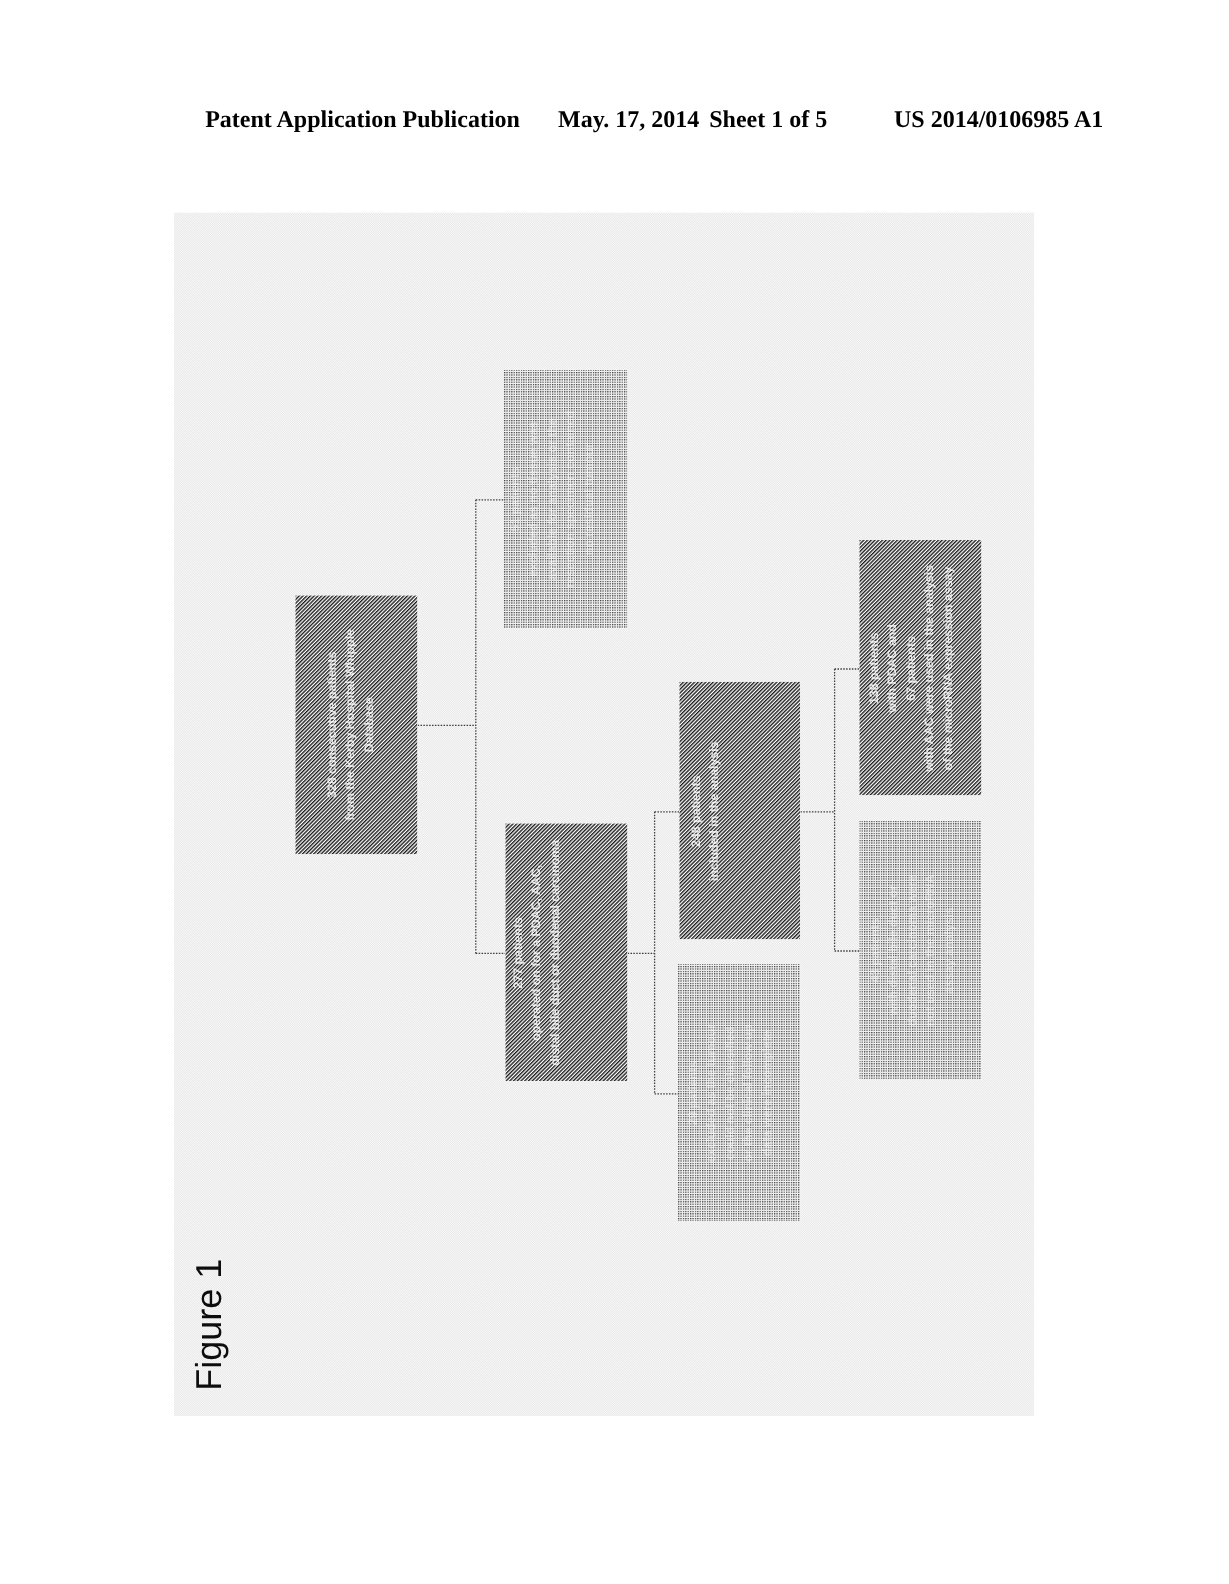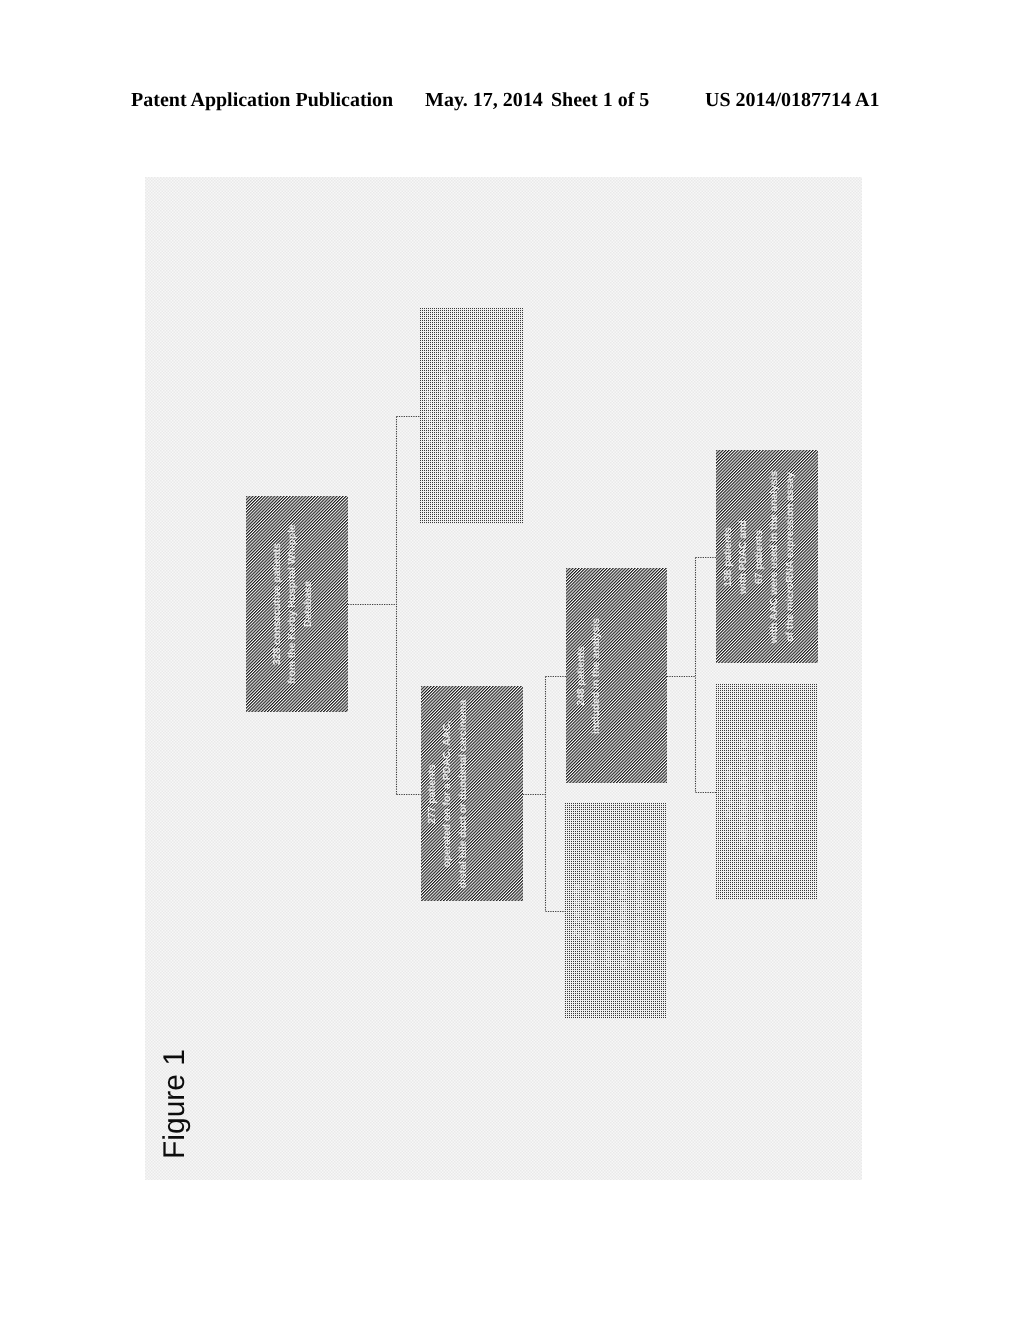--- a/index.html
+++ b/index.html
@@ -4,21 +4,21 @@
 <title>Patent Application Publication</title>
 <style>
   html,body{margin:0;padding:0;}
   body{width:1024px;height:1320px;background:#ffffff;overflow:hidden;
        -webkit-font-smoothing:antialiased;text-rendering:geometricPrecision;
        font-family:"Liberation Serif",serif;}
   #page{position:relative;width:1024px;height:1320px;}
 
   
   .hdr{position:absolute;top:89px;white-space:nowrap;
-       font-family:"Liberation Serif",serif;font-weight:bold;font-size:20px;color:#000;}
+       font-family:"Liberation Serif",serif;font-weight:bold;font-size:20px;color:#000;margin-left:40px;}
   #hdr-title{left:131px;}
   #hdr-date{left:425px;}
   #hdr-sheet{left:551px;}
   #hdr-num{left:705px;}
 
   
   #figure{position:absolute;left:145px;top:177px;width:717px;height:1003px;
           background:#ffffff;}
   #fig-bg{position:absolute;left:0;top:0;width:717px;height:1003px;z-index:0;}
 
@@ -71,21 +71,21 @@
       <feGaussianBlur stdDeviation="0.42"></feGaussianBlur>
     </filter>
   </defs>
 </svg>
 
 <div id="page">
 
   <div class="hdr" id="hdr-title">Patent Application Publication</div>
   <div class="hdr" id="hdr-date">May. 17, 2014</div>
   <div class="hdr" id="hdr-sheet">Sheet 1 of 5</div>
-  <div class="hdr" id="hdr-num">US 2014/0187714 A1</div>
+  <div class="hdr" id="hdr-num">US 2014/0106985 A1</div>
 
   <div id="figure">
     <svg id="fig-bg">
       <rect width="717" height="1003" fill="url(#pat-bg)" filter="url(#scan-blur)"></rect>
     </svg>
     <div id="conn-layer">
         <svg id="conn-svg">
           <g filter="url(#scan-blur)">
             <path d="M203 427.5 H251.5"></path>
             <path d="M251.5 239.5 V617.5"></path>

